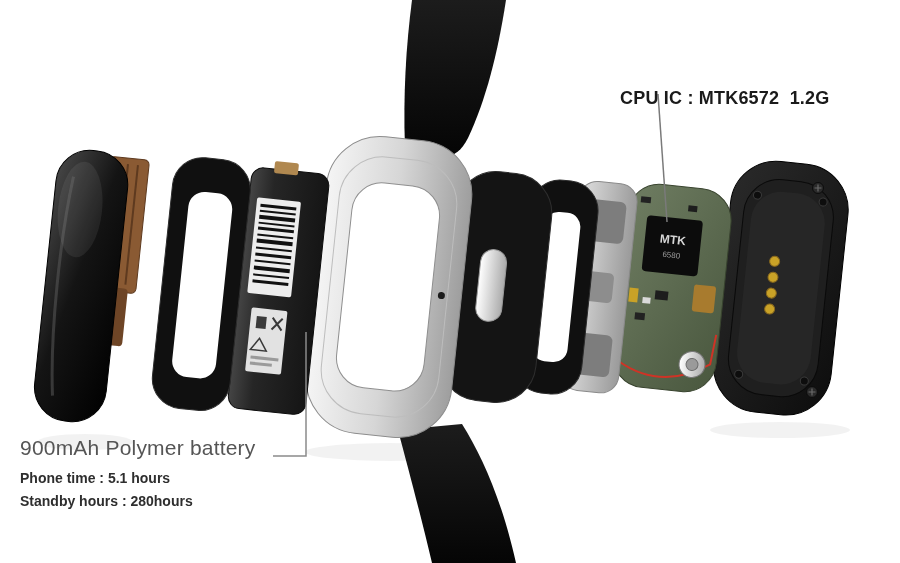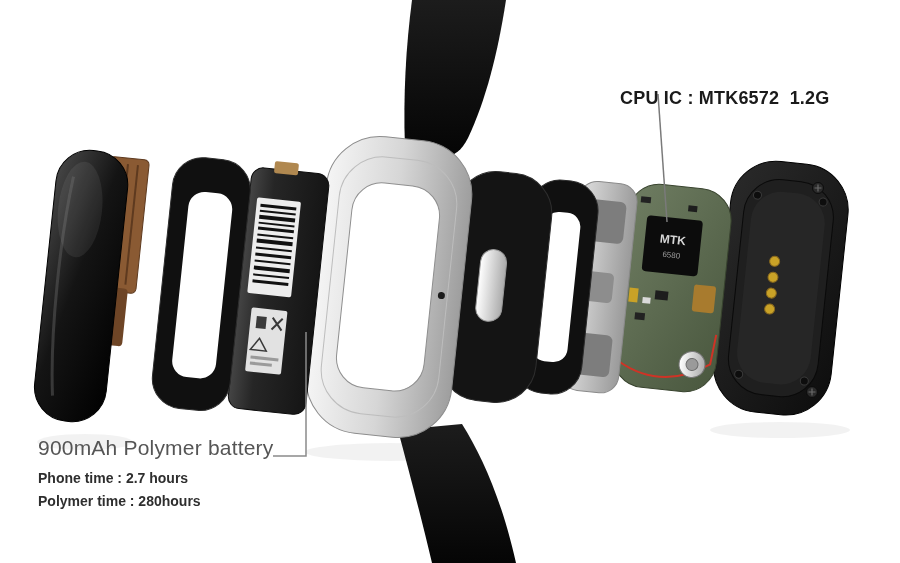--- a/index.html
+++ b/index.html
@@ -6,21 +6,21 @@
   .stage{
     position:relative;width:900px;height:563px;background:#ffffff;overflow:hidden;
     font-family:"Liberation Sans", sans-serif;
   }
   .stage svg{position:absolute;left:0;top:0;}
   .cpu-annotation{
     position:absolute;left:620px;top:28px;width:270px;
     font-size:18px;font-weight:bold;color:#1a1a1a;line-height:28px;
     white-space:pre;letter-spacing:0.2px;
   }
-  .battery-annotation{position:absolute;left:38px;top:436px;width:300px;}
+  .battery-annotation{position:absolute;left:20px;top:436px;width:300px;}
   .battery-title{font-size:21px;color:#555555;margin-bottom:7px;letter-spacing:0.2px;}
   .battery-line{font-size:14px;font-weight:bold;color:#2e2e2e;line-height:23px;white-space:pre;}
 </style>
 </head>
 <body>
 
 <div class="stage">
 
   <svg width="900" height="563" viewBox="0 0 900 563">
     <defs>
@@ -195,17 +195,17 @@
     <line x1="658" y1="94" x2="667" y2="222" stroke="#7a7a7a" stroke-width="1.5"></line>
     <polyline points="273,456 306,456 306,332" fill="none" stroke="#8a8a8a" stroke-width="1.5"></polyline>
   </svg>
 
   <div class="cpu-annotation">
     <div>CPU IC : MTK6572  1.2G</div>
   </div>
 
   <div class="battery-annotation">
     <div class="battery-title">900mAh Polymer battery</div>
-    <div class="battery-line">Phone time : 2.7 hours</div>
-    <div class="battery-line">Polymer time : 280hours</div>
+    <div class="battery-line">Phone time : 5.1 hours</div>
+    <div class="battery-line">Standby hours : 280hours</div>
   </div>
 
 </div>
 
 </body></html>

